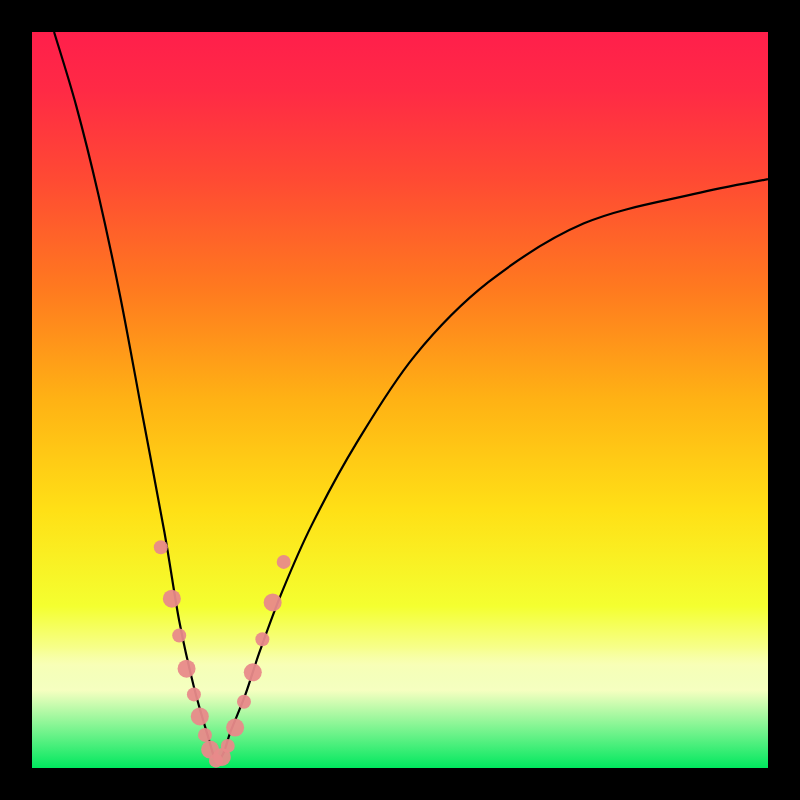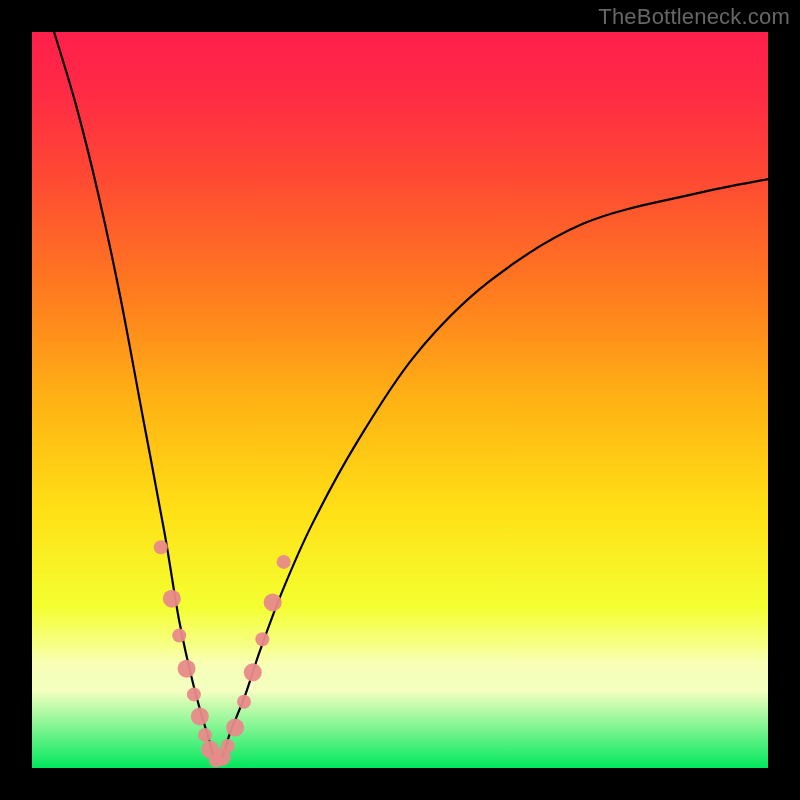--- a/index.html
+++ b/index.html
@@ -78,14 +78,13 @@
         <circle cx="227.776" cy="745.92" r="7" fill="#e88a8a" fill-opacity="0.95"></circle>
         <circle cx="235.13600000000002" cy="727.52" r="9" fill="#e88a8a" fill-opacity="0.95"></circle>
         <circle cx="243.96800000000002" cy="701.76" r="7" fill="#e88a8a" fill-opacity="0.95"></circle>
         <circle cx="252.79999999999998" cy="672.3199999999999" r="9" fill="#e88a8a" fill-opacity="0.95"></circle>
         <circle cx="262.368" cy="639.2" r="7" fill="#e88a8a" fill-opacity="0.95"></circle>
         <circle cx="272.672" cy="602.4" r="9" fill="#e88a8a" fill-opacity="0.95"></circle>
         <circle cx="283.712" cy="561.92" r="7" fill="#e88a8a" fill-opacity="0.95"></circle>
       </g>
   </svg>
 
-  <div class="watermark">TheBottleneck.com</div>
 </div>
 
 </body></html>

